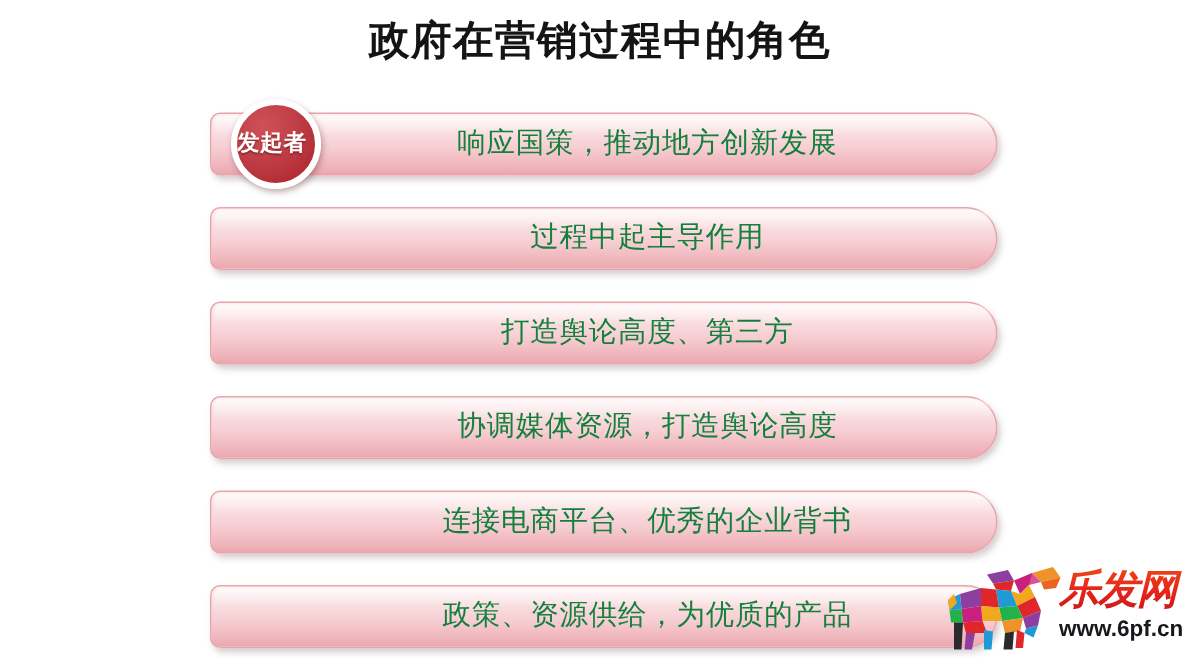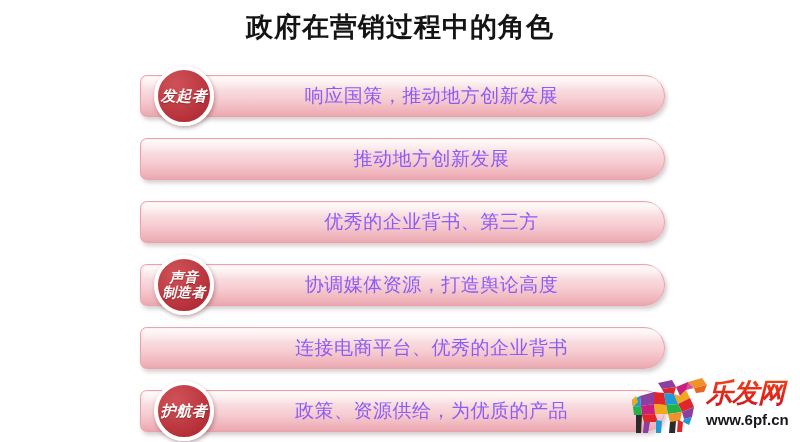--- a/index.html
+++ b/index.html
@@ -95,44 +95,43 @@
   
   .role-desc {
     position: absolute;
     left: 0;
     top: 0;
     width: 525px;
     height: 42px;
     line-height: 42px;
     text-align: center;
     font-size: 19px;
-    color: #8b5cf6;
+    color: #15803d;
     letter-spacing: 0.5px;
     white-space: nowrap;
     padding-left: 58px;
     box-sizing: border-box;
   }
 
   
   .role-badge {
     position: absolute;
     left: 14px;
     top: -9px;
     width: 60px;
     height: 60px;
     border-radius: 50%;
     box-sizing: border-box;
     border: 4px solid #ffffff;
     background: radial-gradient(circle at 34% 28%, #cf5158 0%, #c4434a 34%, #b62f38 72%, #a8262f 100%);
     box-shadow: 1px 2px 4px rgba(110, 60, 65, 0.45);
     display: flex;
     align-items: center;
-    justify-content: center;
+    justify-content: flex-start;
     overflow: hidden;
-    font-style: italic;
   }
 
   .role-badge-label {
     color: #ffffff;
     font-size: 15px;
     font-weight: bold;
     line-height: 16px;
     text-align: center;
     letter-spacing: 0.5px;
     white-space: pre-line;
@@ -205,48 +204,41 @@
     <div class="role-row r0">
       <div class="role-bar"></div>
       <div class="role-desc">响应国策，推动地方创新发展</div>
       <div class="role-badge">
         <span class="role-badge-label">发起者</span>
       </div>
     </div>
 
     <div class="role-row r1">
       <div class="role-bar"></div>
-      <div class="role-desc">推动地方创新发展</div>
+      <div class="role-desc">过程中起主导作用</div>
     </div>
 
     <div class="role-row r2">
       <div class="role-bar"></div>
-      <div class="role-desc">优秀的企业背书、第三方</div>
+      <div class="role-desc">打造舆论高度、第三方</div>
     </div>
 
     <div class="role-row r3">
       <div class="role-bar"></div>
       <div class="role-desc">协调媒体资源，打造舆论高度</div>
-      <div class="role-badge">
-        <span class="role-badge-label two-line">声音
-制造者</span>
-      </div>
     </div>
 
     <div class="role-row r4">
       <div class="role-bar"></div>
       <div class="role-desc">连接电商平台、优秀的企业背书</div>
     </div>
 
     <div class="role-row r5">
       <div class="role-bar"></div>
       <div class="role-desc">政策、资源供给，为优质的产品</div>
-      <div class="role-badge">
-        <span class="role-badge-label">护航者</span>
-      </div>
     </div>
 
   </div>
 
   <div id="watermark">
 
     <svg id="watermark-bull" viewBox="0 0 86 58">
 
       <polygon points="60,6 74,2 79,9 66,12" fill="#f0922a"></polygon>
       <polygon points="66,12 79,9 76,16 68,17" fill="#e8661f"></polygon>

